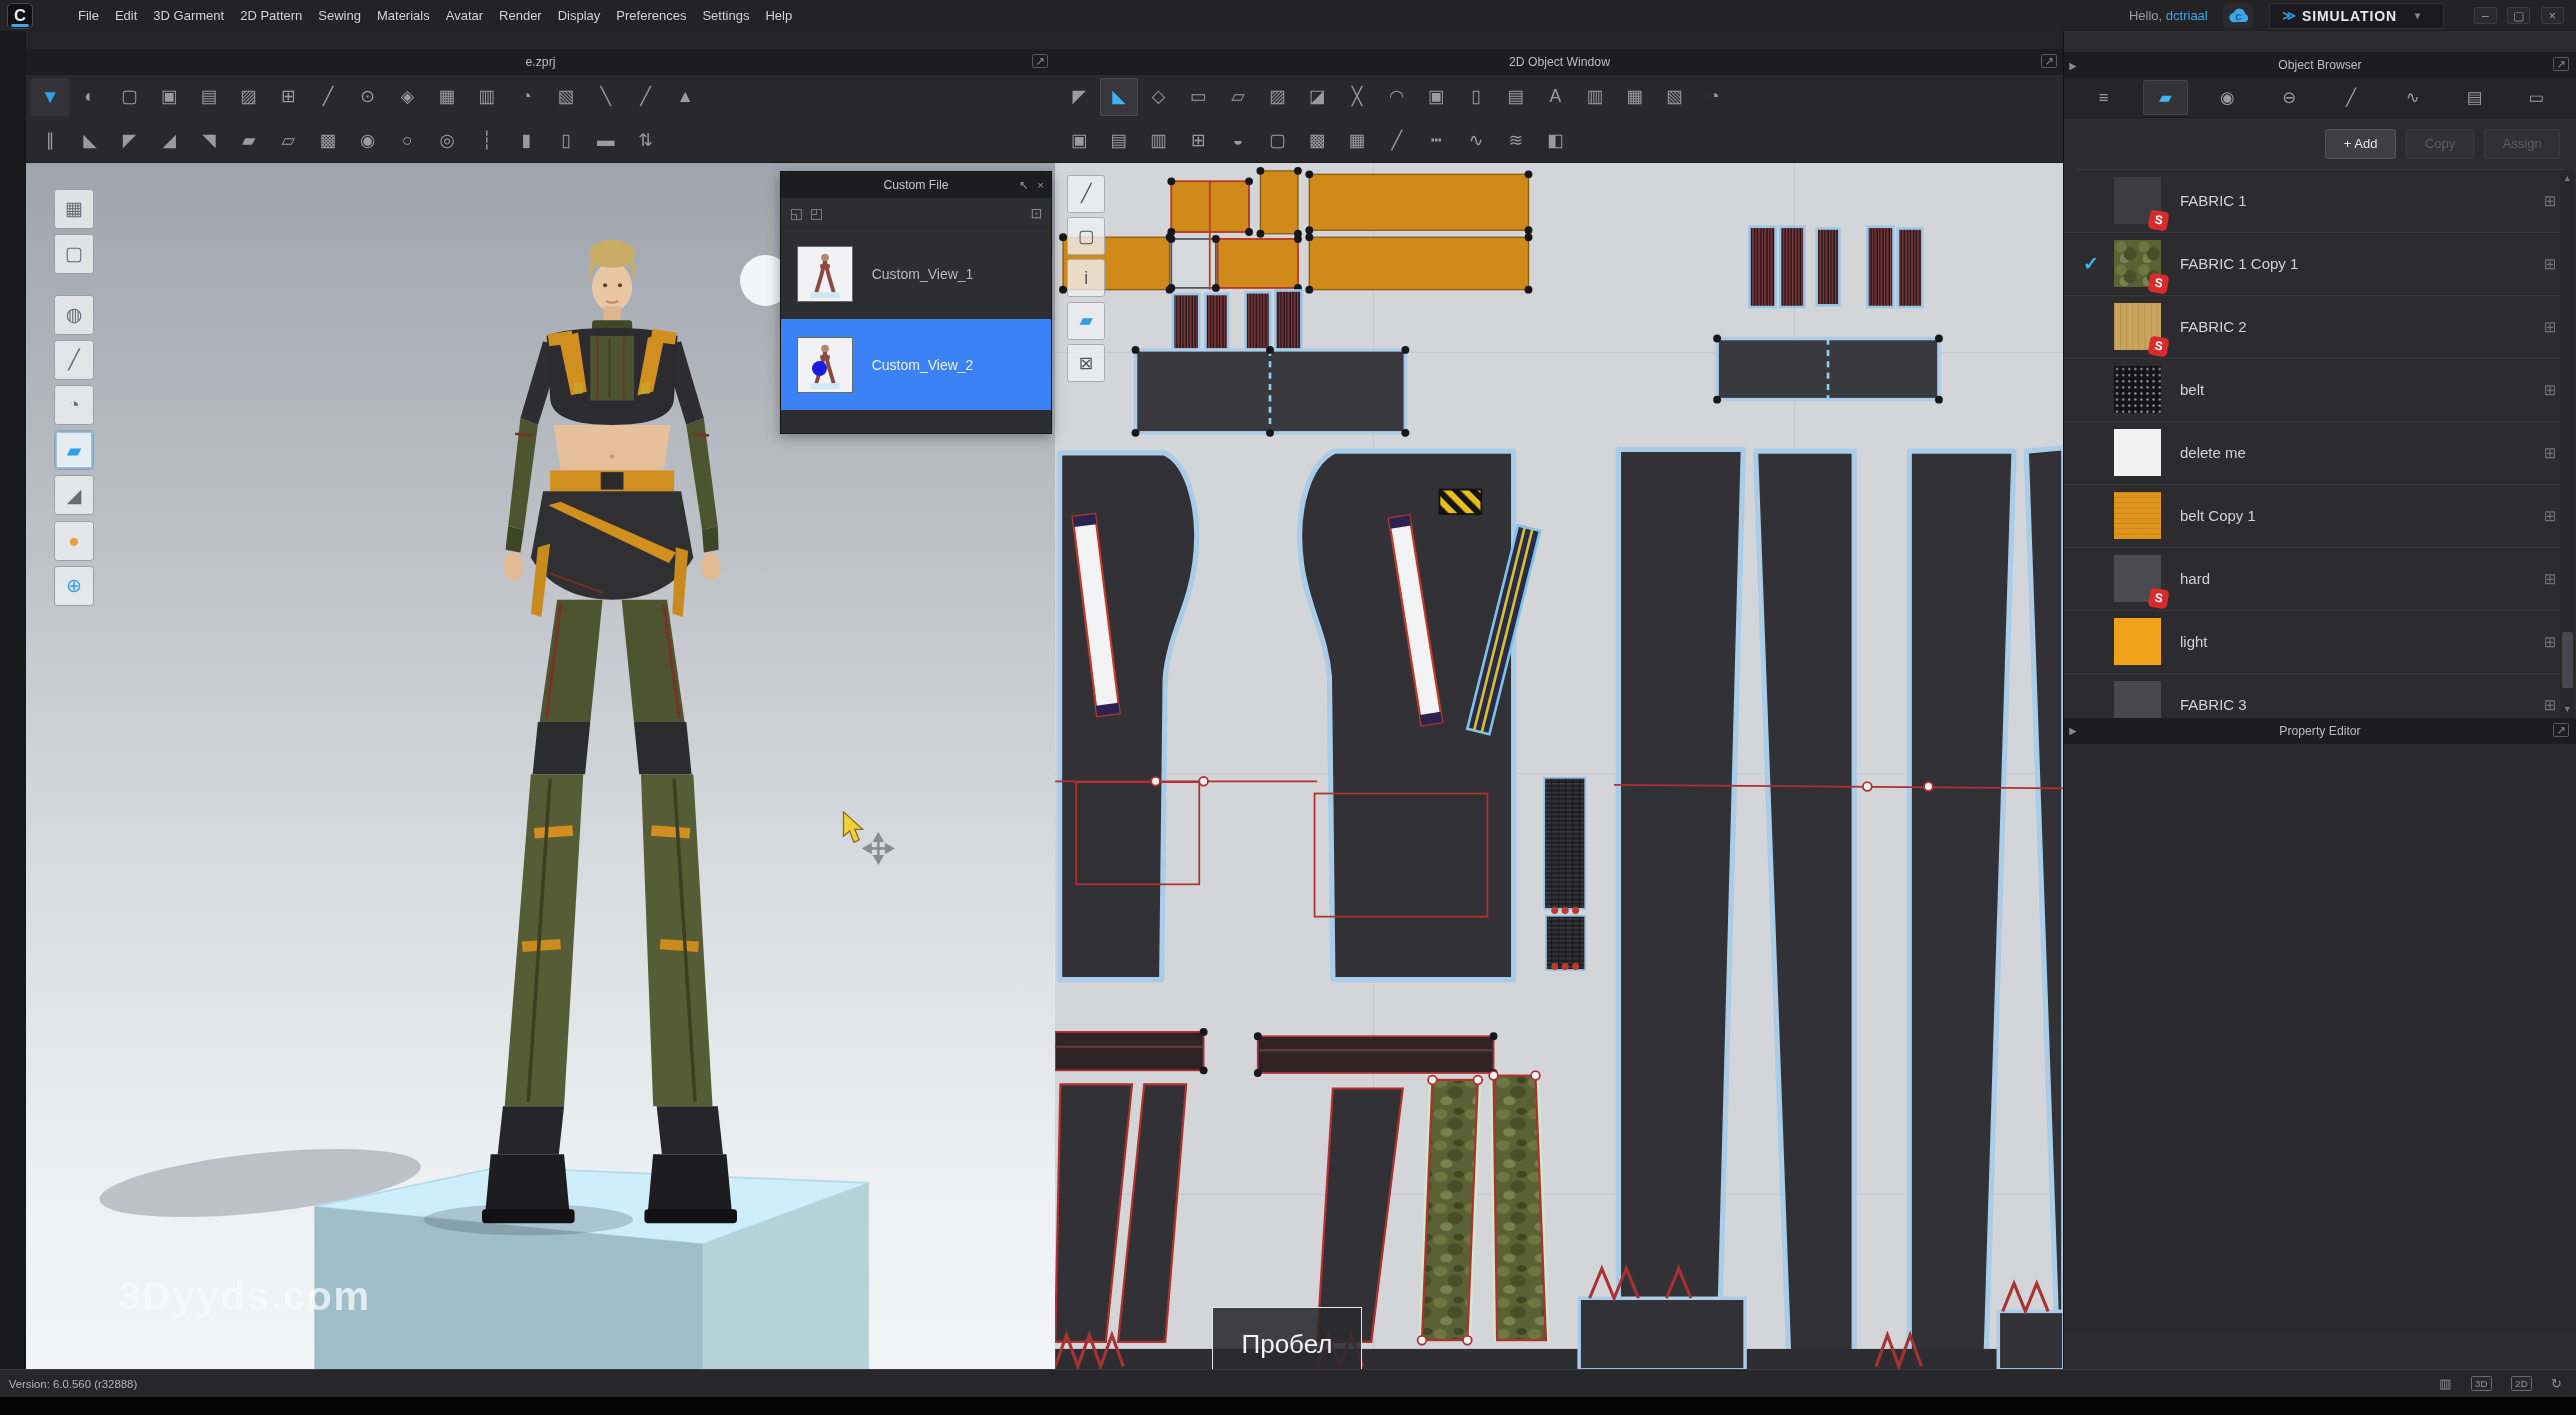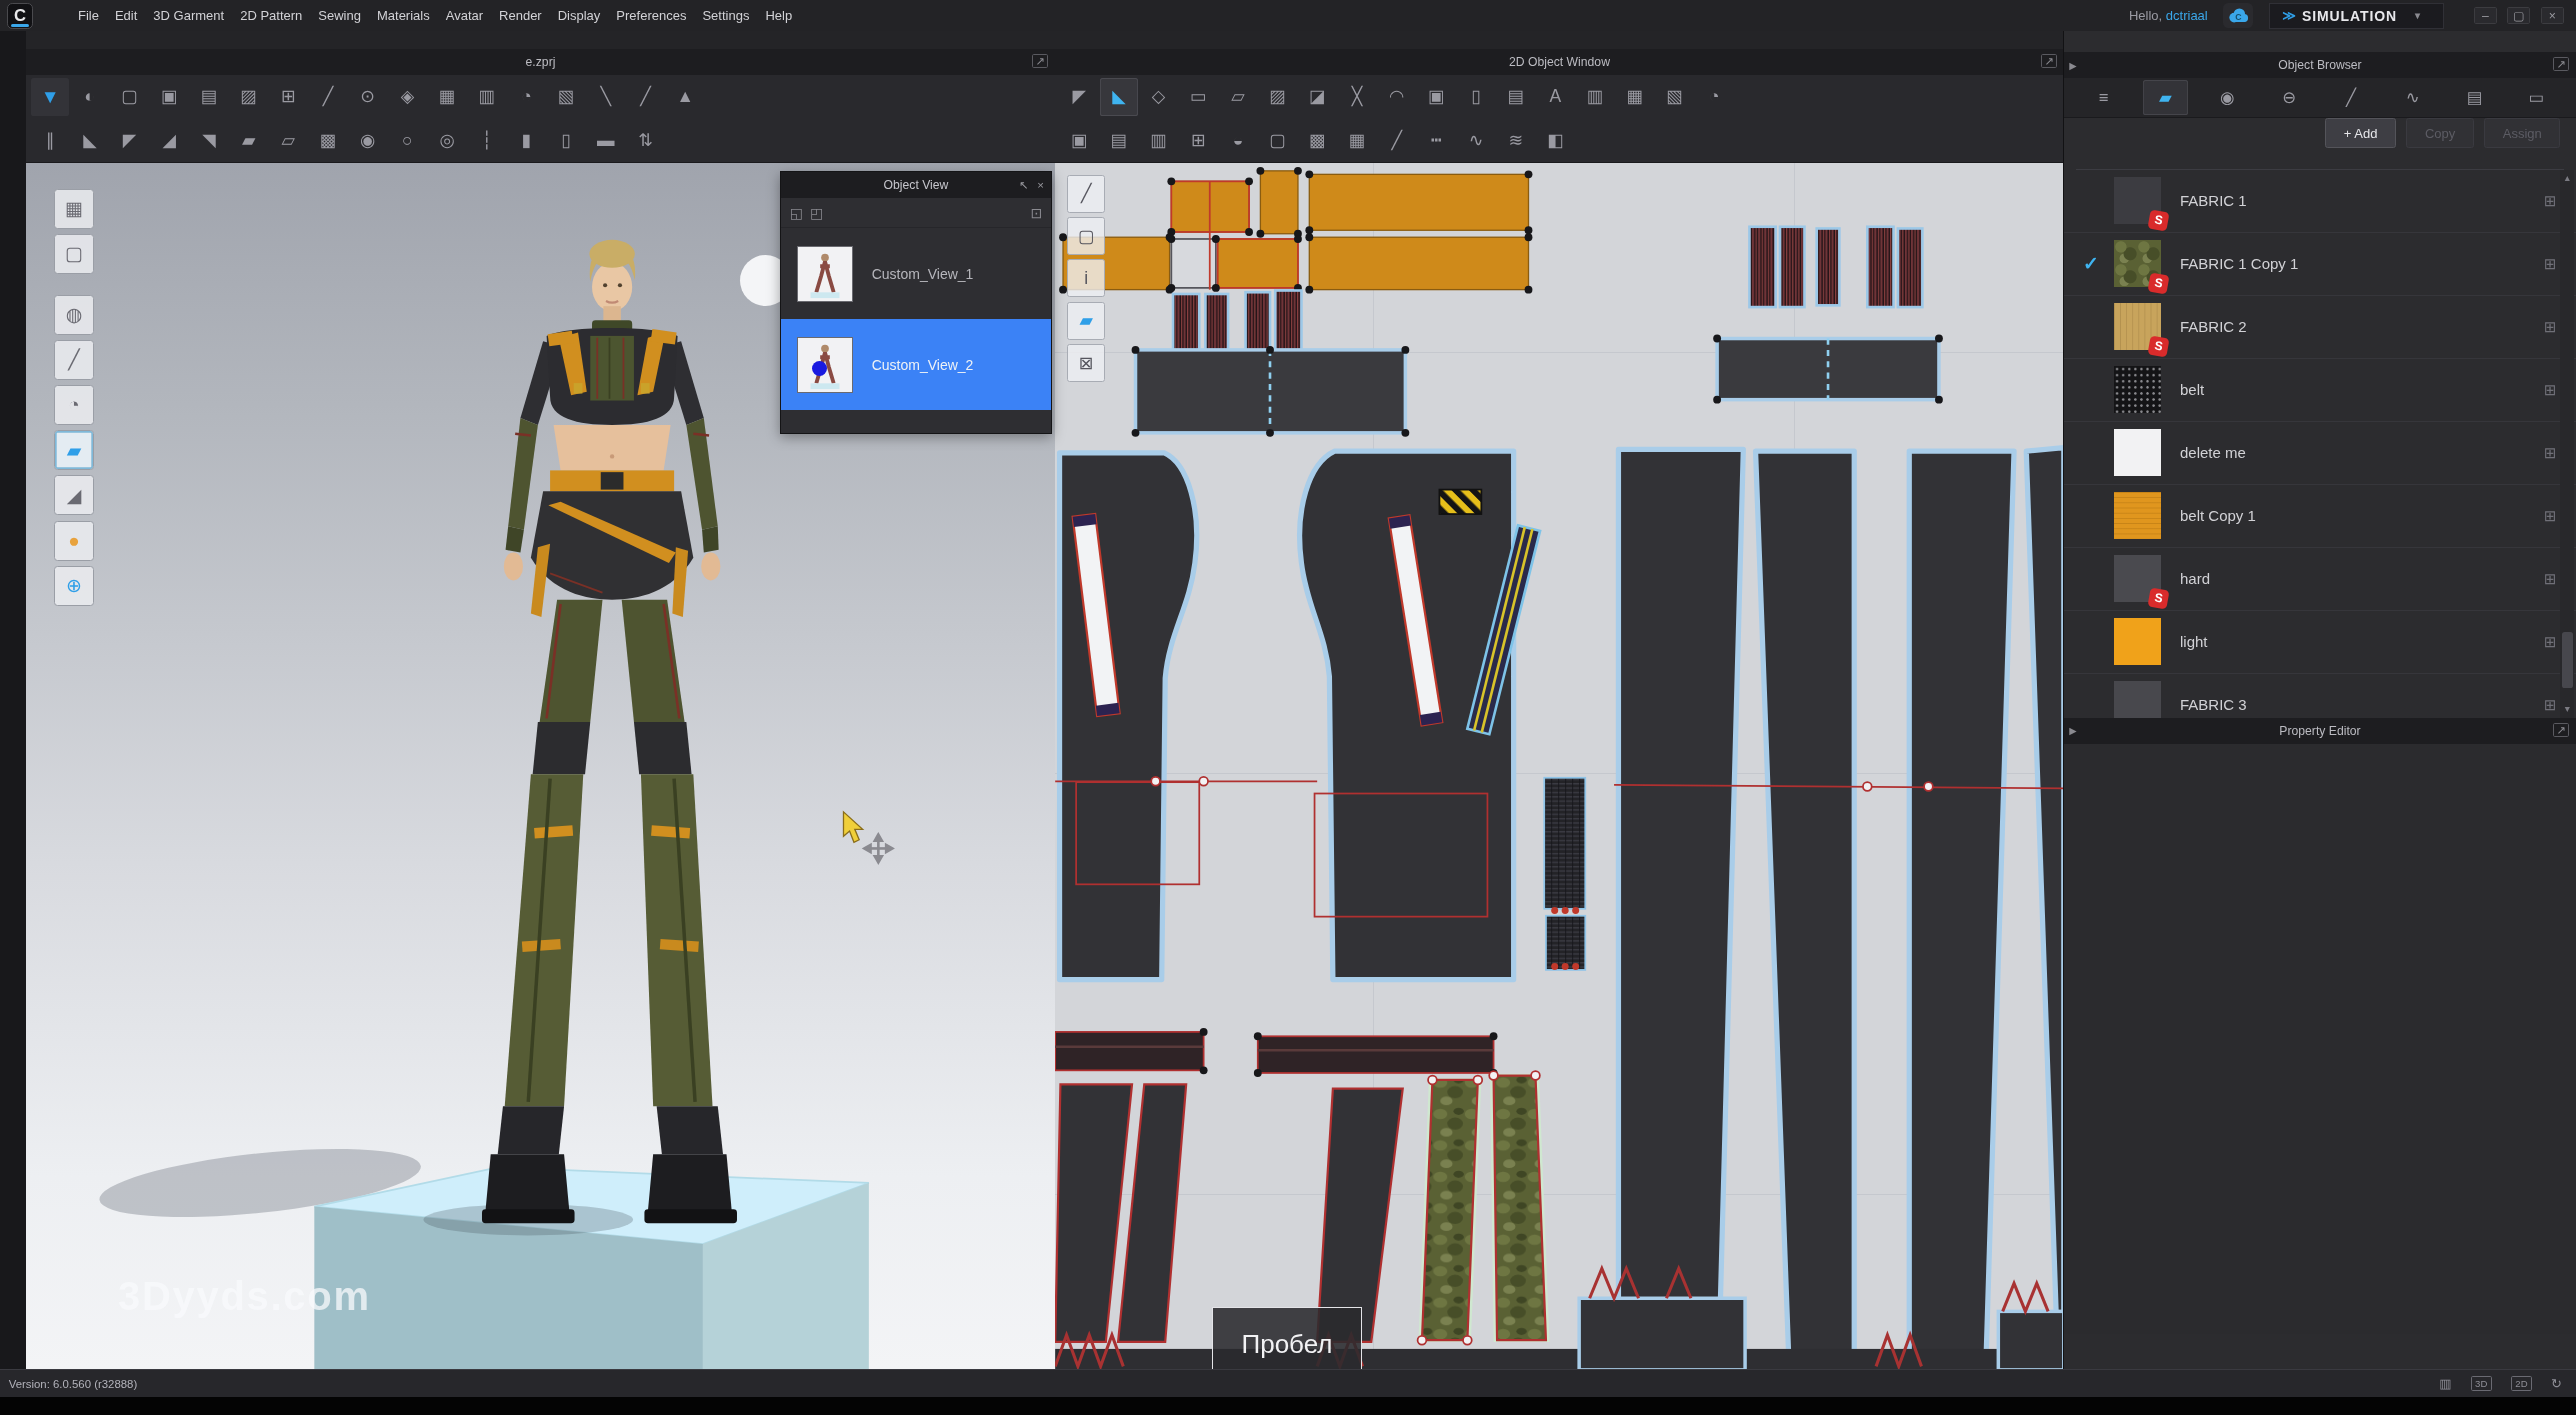--- a/index.html
+++ b/index.html
@@ -102,21 +102,21 @@
   
   #cursor { position:absolute; left:840px; top:810px; z-index:40; }
 
   
   #rightpanel { left:2063px; width:513px; background:#2c2c2f; border-left:1.7px solid #121214; }
   #ob-tabs { height:40px; background:#252528; display:flex; align-items:center; justify-content:space-around;
     padding:0 8.7px; border-bottom:0.9px solid #1a1a1d; }
   .ob-tab { width:45px; height:35px; display:flex; align-items:center; justify-content:center;
     color:#9a9aa2; font-size:16.6px; border-radius:2.6px; }
   .ob-tab.active { background:#333338; color:#3fb4f0; box-shadow:inset 0 0 0 0.9px #45454b; }
-  #ob-actions { height:51px; display:flex; justify-content:flex-end; gap:10.5px;
+  #ob-actions { height:51px; display:flex; align-items:center; justify-content:flex-end; gap:10.5px;
     padding-right:15.7px; }
   .ob-btn { height:30px; padding:0 17.5px; background:#3e3e44; color:#e6e6ea; font-size:13px;
     border:0.9px solid #54545a; border-radius:2.6px; display:flex; align-items:center; }
   .ob-btn.dim { background:#313135; color:#5c5c64; border-color:#3a3a40; }
   #ob-sep { height:0.9px; background:#3c3c42; margin:0 12.2px; }
   #ob-list { position:relative; height:548px; overflow:hidden; }
   .ob-row { height:63px; display:flex; align-items:center; padding-left:19px; border-bottom:0.9px solid #36363b; }
   .ob-check { width:31px; color:#3fb4f0; font-size:19px; font-weight:bold; visibility:hidden; }
   .ob-row.checked .ob-check { visibility:visible; }
   .ob-thumb { width:47px; height:47px; position:relative; background:#44444a; flex:0 0 auto; }
@@ -340,21 +340,21 @@
     </svg>
 
     <div id="watermark">3Dyyds.com</div>
   </div>
 </div>
 
 <div id="cv-white-blob"></div>
 
 <div id="customview">
   <div id="cv-header">
-    <span>Object View</span>
+    <span>Custom File</span>
     <span class="hicons">
       <span>↖</span>
       <span>×</span>
     </span>
   </div>
   <div id="cv-toolbar">
     <span class="cvt">◱</span>
     <span class="cvt">◰</span>
     <span class="cvt" id="cv-camera">⊡</span>
   </div>

